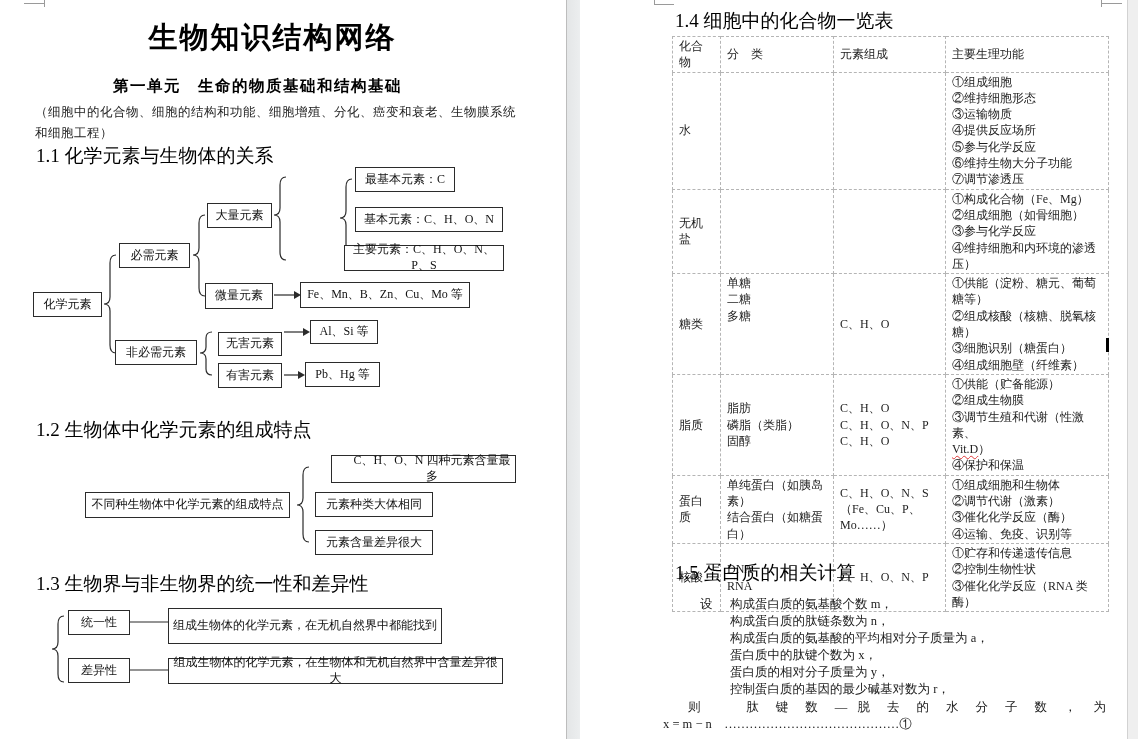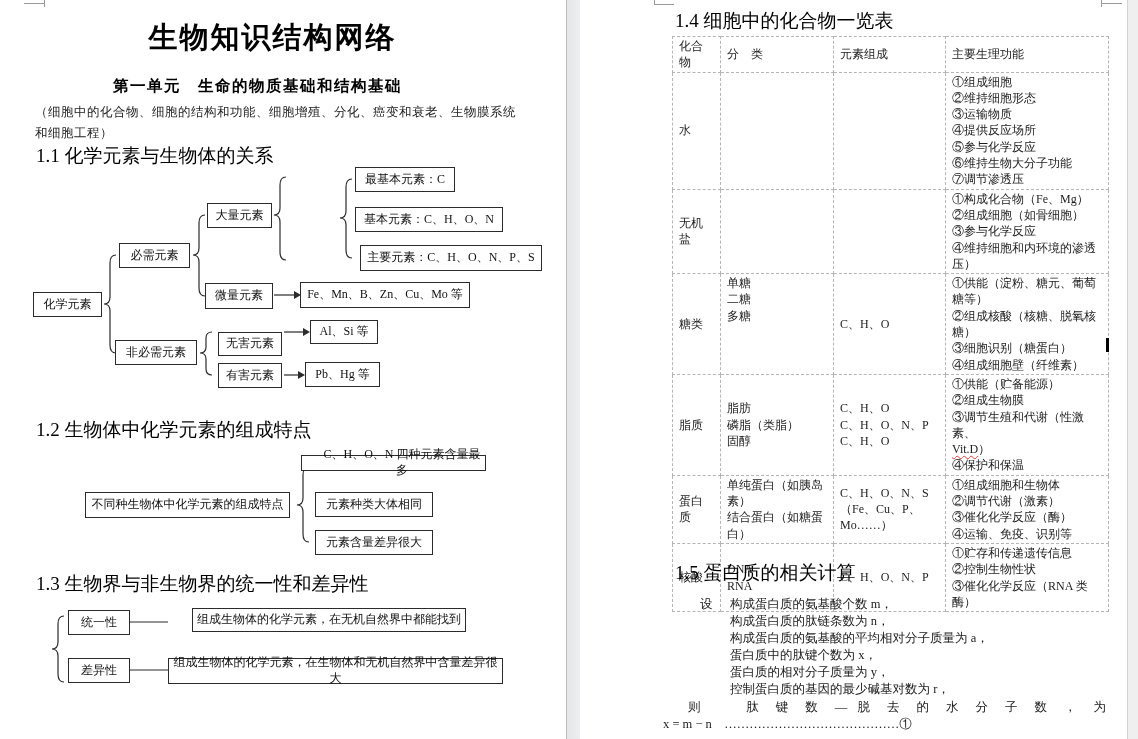--- a/index.html
+++ b/index.html
@@ -73,54 +73,54 @@
         <polygon points="298,211 305,215 298,219"></polygon>
       </g>
     </svg>
     <div class="dbox" style="left:33px;top:132px;width:69px;height:25px;">化学元素</div>
     <div class="dbox" style="left:119px;top:83px;width:71px;height:25px;">必需元素</div>
     <div class="dbox" style="left:115px;top:180px;width:82px;height:25px;">非必需元素</div>
     <div class="dbox" style="left:207px;top:43px;width:65px;height:25px;">大量元素</div>
     <div class="dbox" style="left:205px;top:123px;width:68px;height:26px;">微量元素</div>
     <div class="dbox" style="left:355px;top:7px;width:100px;height:25px;">最基本元素：C</div>
     <div class="dbox" style="left:355px;top:47px;width:148px;height:25px;">基本元素：C、H、O、N</div>
-    <div class="dbox" style="left:360px;top:85px;width:182px;height:26px;">主要元素：C、H、O、N、P、S</div>
+    <div class="dbox" style="left:344px;top:85px;width:160px;height:26px;">主要元素：C、H、O、N、P、S</div>
     <div class="dbox" style="left:300px;top:122px;width:170px;height:26px;">Fe、Mn、B、Zn、Cu、Mo 等</div>
     <div class="dbox" style="left:218px;top:172px;width:64px;height:24px;">无害元素</div>
     <div class="dbox" style="left:310px;top:160px;width:68px;height:24px;">Al、Si 等</div>
     <div class="dbox" style="left:218px;top:203px;width:64px;height:25px;">有害元素</div>
     <div class="dbox" style="left:305px;top:202px;width:75px;height:25px;">Pb、Hg 等</div>
   </div>
 
   <div class="abs sec-h" style="left:36px;top:417px;">1.2 生物体中化学元素的组成特点</div>
 
   <div class="dwrap" style="left:0;top:445px;width:568px;height:120px;">
     <svg width="568" height="120" viewBox="0 0 568 120">
       <g fill="none" stroke="#2b2b2b" stroke-width="1.2">
         <path d="M309,22 Q303,22 303,30 L303,53 Q303,60 297,60 Q303,60 303,67 L303,89 Q303,97 309,97"></path>
       </g>
     </svg>
     <div class="dbox" style="left:85px;top:47px;width:205px;height:26px;">不同种生物体中化学元素的组成特点</div>
-    <div class="dbox" style="left:301px;top:10px;width:185px;height:16px;padding-left:17px;">C、H、O、N 四种元素含量最多</div>
+    <div class="dbox" style="left:331px;top:10px;width:185px;height:28px;padding-left:17px;">C、H、O、N 四种元素含量最多</div>
     <div class="dbox" style="left:315px;top:47px;width:118px;height:25px;">元素种类大体相同</div>
     <div class="dbox" style="left:315px;top:85px;width:118px;height:25px;">元素含量差异很大</div>
   </div>
 
   <div class="abs sec-h" style="left:36px;top:571px;">1.3 生物界与非生物界的统一性和差异性</div>
 
   <div class="dwrap" style="left:0;top:598px;width:568px;height:100px;">
     <svg width="568" height="100" viewBox="0 0 568 100">
       <g fill="none" stroke="#2b2b2b" stroke-width="1.2">
         <path d="M64,18 Q58,18 58,26 L58,44 Q58,51 52,51 Q58,51 58,58 L58,76 Q58,84 64,84"></path>
         <line x1="130" y1="24" x2="168" y2="24"></line>
         <line x1="130" y1="72" x2="168" y2="72"></line>
       </g>
     </svg>
     <div class="dbox" style="left:68px;top:12px;width:62px;height:25px;">统一性</div>
-    <div class="dbox" style="left:168px;top:10px;width:274px;height:24px;margin-left:24px;">组成生物体的化学元素，在无机自然界中都能找到</div>
+    <div class="dbox" style="left:168px;top:10px;width:274px;height:36px;">组成生物体的化学元素，在无机自然界中都能找到</div>
     <div class="dbox" style="left:68px;top:60px;width:62px;height:25px;">差异性</div>
     <div class="dbox" style="left:168px;top:60px;width:335px;height:26px;">组成生物体的化学元素，在生物体和无机自然界中含量差异很大</div>
   </div>
 
   <div class="gap-strip" style="left:566px;width:14px;"></div>
 
   <div class="abs sec-h" style="left:675px;top:8px;">1.4 细胞中的化合物一览表</div>
 
   <table class="t14">
     <colgroup>

